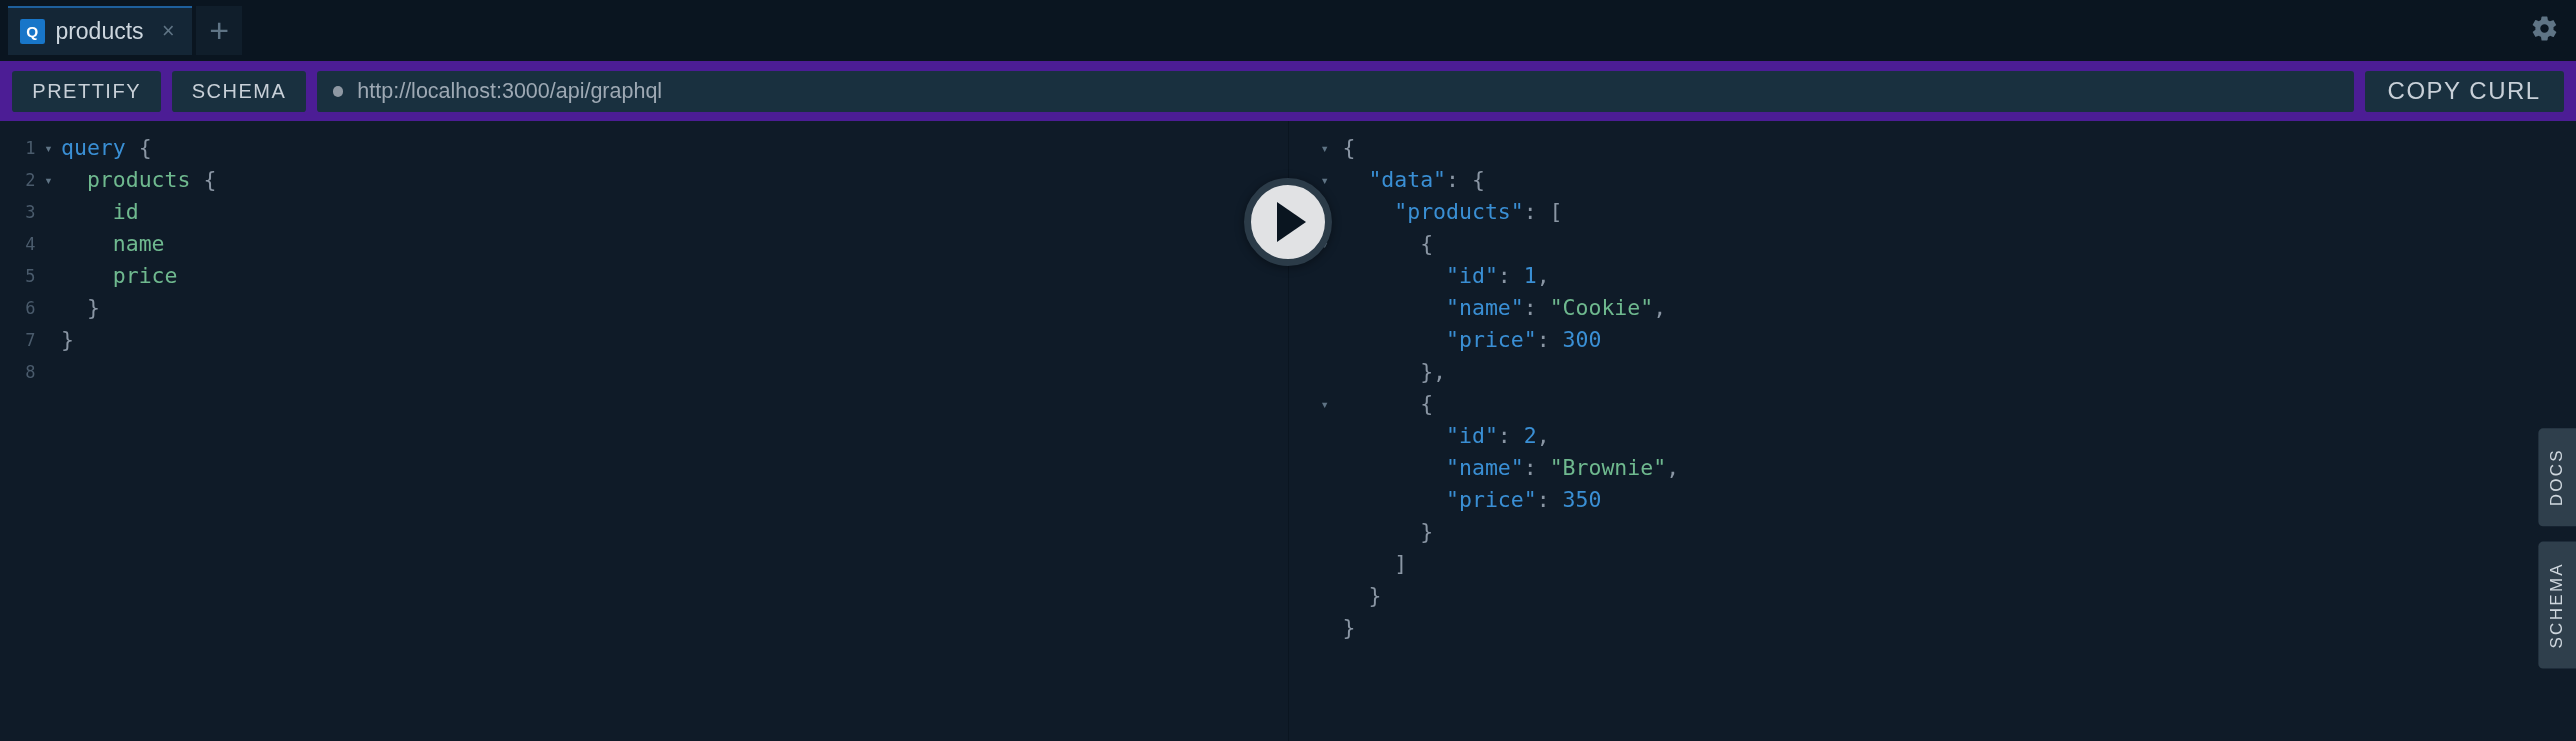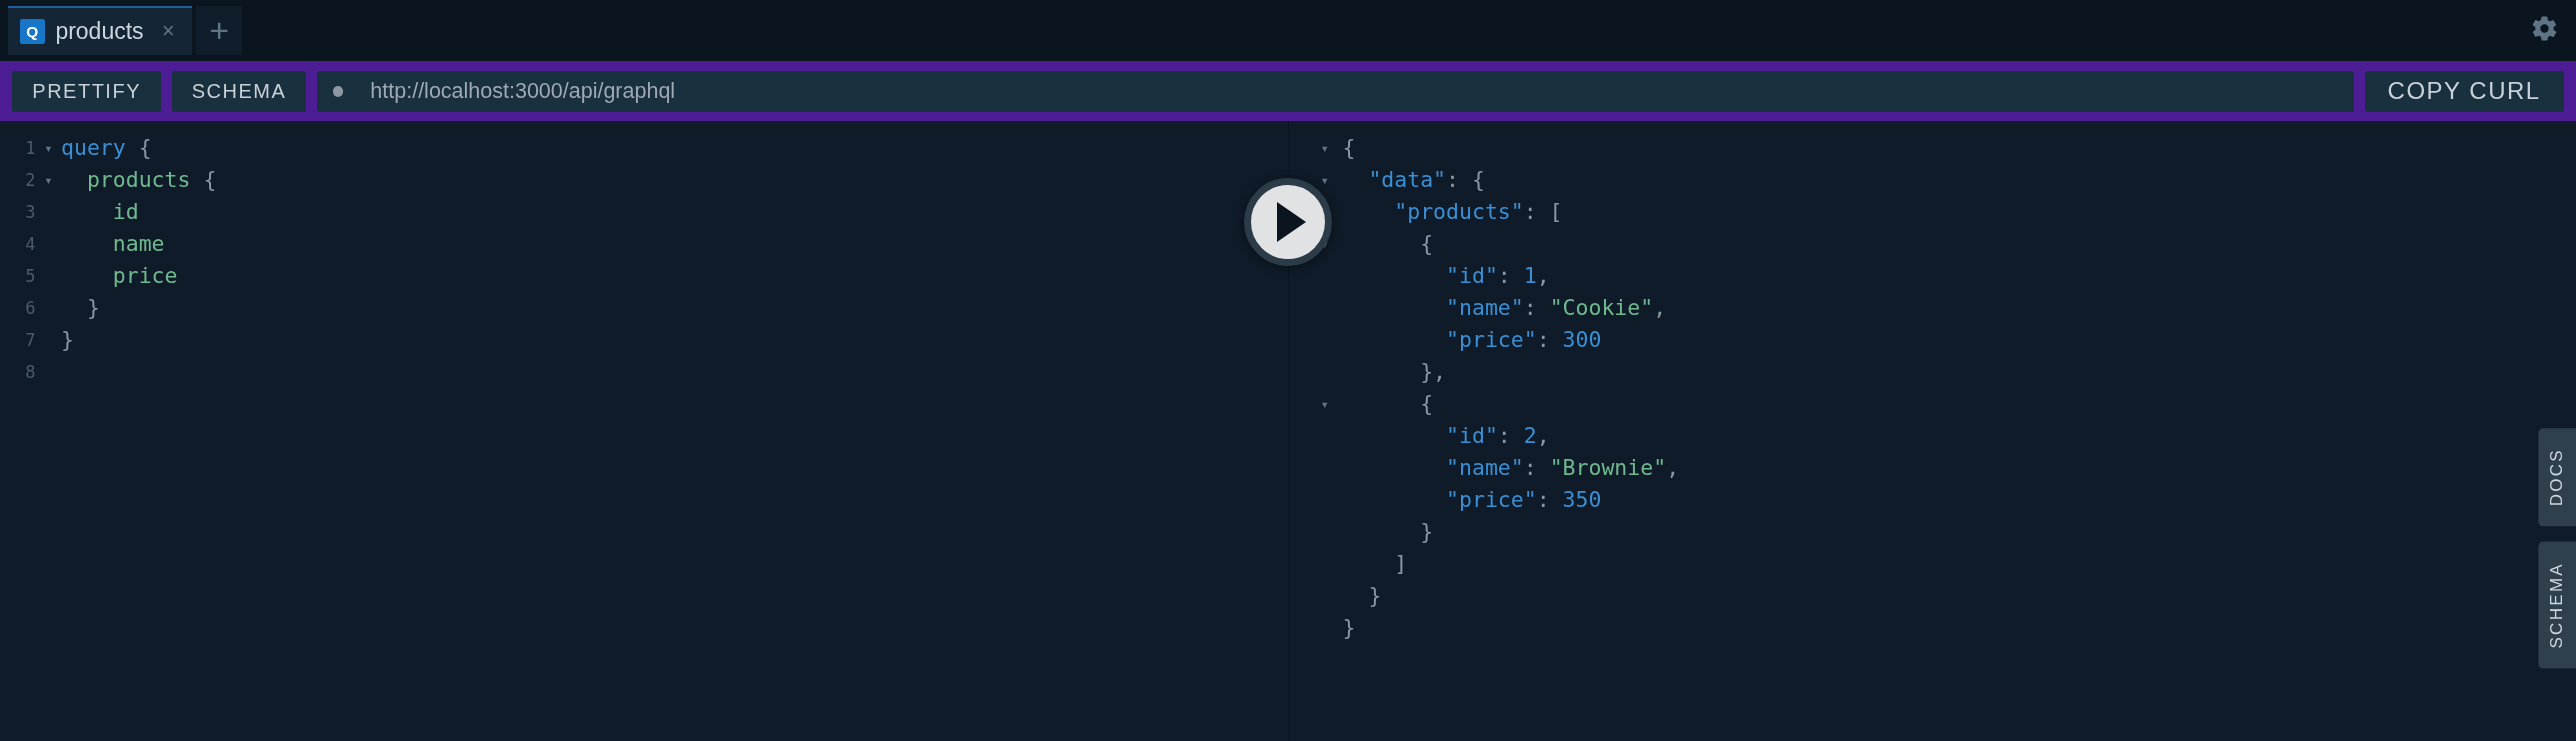--- a/index.html
+++ b/index.html
@@ -101,21 +101,20 @@
     background: #8e98a3;
   }
   .url-input {
     flex: 1;
     background: transparent;
     border: none;
     outline: none;
     color: #9ea9b4;
     font-size: 21.5px;
     font-family: inherit;
-    margin-left: 13px;
   }
   .copy-btn {
     background: #19303f;
     color: #c8d0d8;
     border: none;
     height: 41px;
     padding: 0 23px;
     font-size: 24px;
     letter-spacing: 1.5px;
     border-radius: 3.1px;

